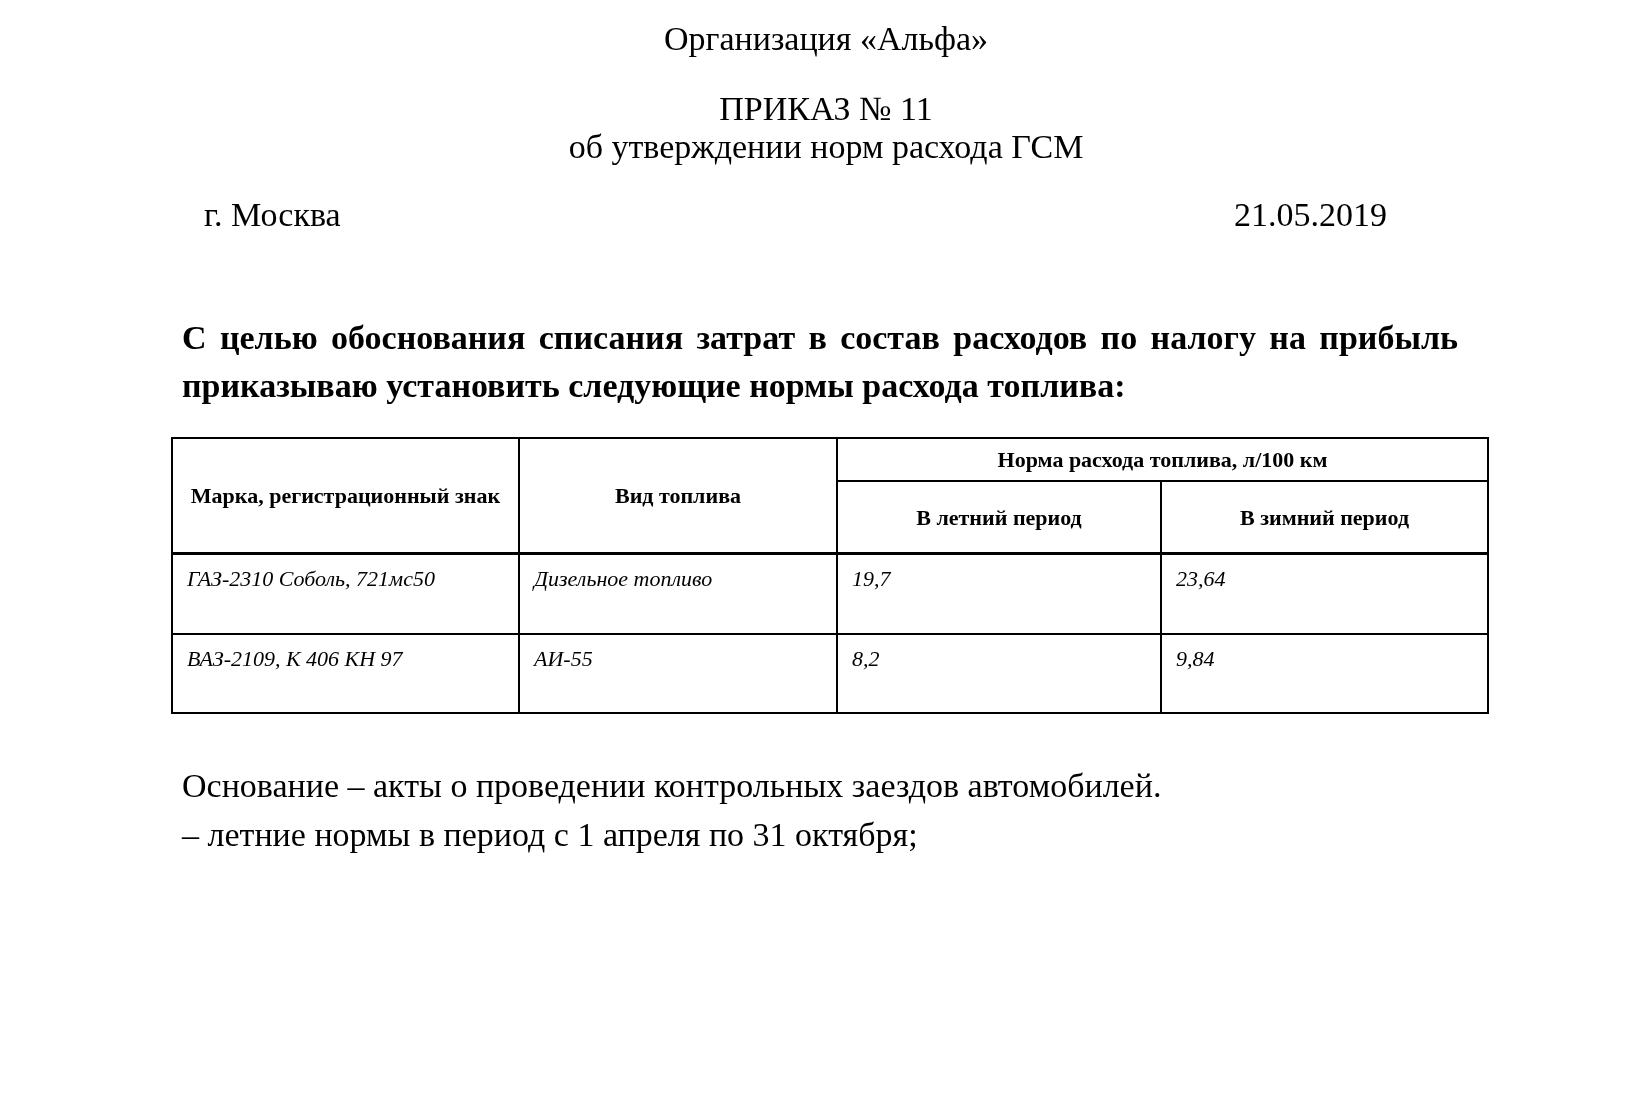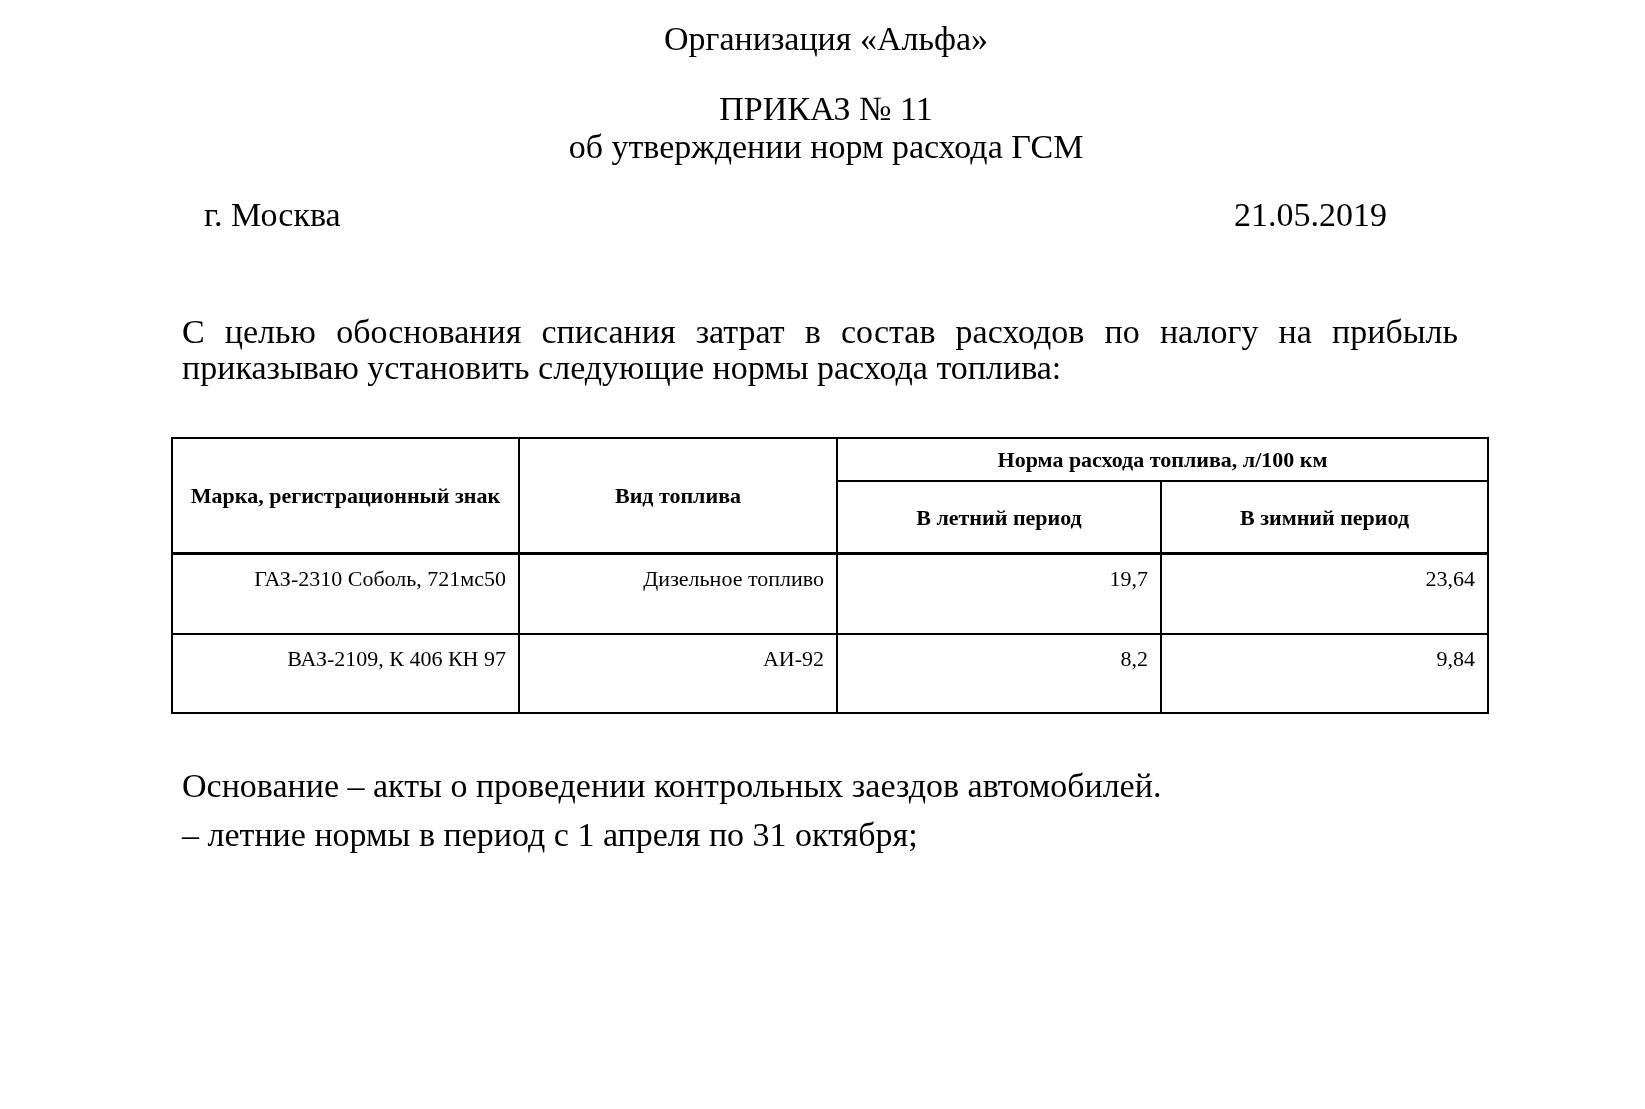--- a/index.html
+++ b/index.html
@@ -36,21 +36,22 @@
   }
   .city { position: absolute; left: 0; top: 0; margin-left: 22px; }
   .date { position: absolute; left: 1052px; top: 0; }
 
   .intro {
     position: absolute;
     top: 314px;
     left: 182px;
     width: 1276px;
     text-align: justify;
-    line-height: 36px;
+    line-height: 48px;
+    font-weight: bold;
   }
 
   table.norms {
     position: absolute;
     top: 437px;
     left: 171px;
     width: 1316px;
     border-collapse: collapse;
     table-layout: fixed;
     font-size: 22px;
@@ -60,23 +61,24 @@
   }
   table.norms th {
     font-weight: bold;
     text-align: center;
     vertical-align: middle;
     line-height: 37px;
     padding: 2px 6px;
   }
   table.norms td {
     vertical-align: top;
-    text-align: right;
+    text-align: left;
     padding: 5px 12px 5px 14px;
     line-height: 38px;
+    font-style: italic;
   }
   table.norms tbody tr td { border-top: 3px solid #000; }
   table.norms tbody tr + tr td { border-top: 2px solid #000; }
   tr.group-header-row th { height: 34px; }
   tr.sub-header-row th { height: 66px; }
   tr.data-row-1 td { height: 68px; }
   tr.data-row-2 td { height: 67px; margin-left: 44px; }
 
   .basis {
     position: absolute;
@@ -139,21 +141,21 @@
     </thead>
     <tbody>
       <tr class="data-row-1">
         <td>ГАЗ-2310 Соболь, 721мс50</td>
         <td>Дизельное топливо</td>
         <td>19,7</td>
         <td>23,64</td>
       </tr>
       <tr class="data-row-2">
         <td>ВАЗ-2109, К 406 КН 97</td>
-        <td>АИ-92</td>
+        <td>АИ-55</td>
         <td>8,2</td>
         <td>9,84</td>
       </tr>
     </tbody>
   </table>
 
   <div class="basis">Основание – акты о проведении контрольных заездов автомобилей.</div>
 
   <div class="apply-block">
     <div>– летние нормы в период с 1 апреля по 31 октября;</div>

